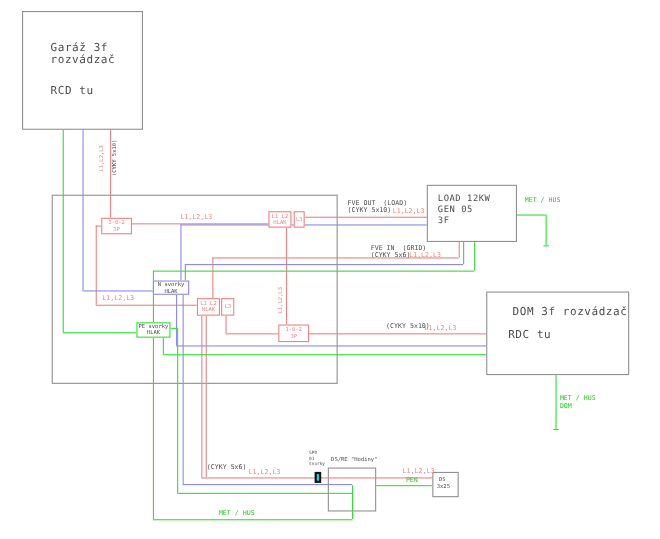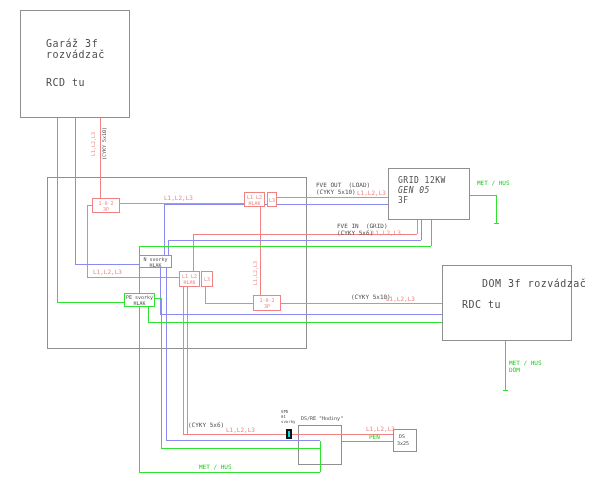--- a/index.html
+++ b/index.html
@@ -83,26 +83,26 @@
   <div class="w wg" style="left:505px;top:341px;width:1px;height:49px;"></div>
   <div class="w wg" style="left:503px;top:390px;width:5px;height:1px;"></div>
   <div class="w wg" style="left:342px;top:441px;width:51px;height:1px;"></div>
 
   <div class="box" style="left:20px;top:10px;width:110px;height:108px;"></div>
   <div class="lbl t7" style="left:46px;top:40px;">Garáž 3f</div>
   <div class="lbl t7" style="left:46px;top:51px;">rozvádzač</div>
   <div class="lbl t7" style="left:46px;top:79px;">RCD tu</div>
 
   <div class="box" style="left:388px;top:168px;width:82px;height:52px;"></div>
-  <div class="lbl t8" style="left:398px;top:176px;">GRID 12KW</div>
-  <div class="lbl t8" style="left:398px;top:186px;font-style:italic;">GEN 05</div>
+  <div class="lbl t8" style="left:398px;top:176px;">LOAD 12KW</div>
+  <div class="lbl t8" style="left:398px;top:186px;">GEN 05</div>
   <div class="lbl t8" style="left:398px;top:196px;text-align:right;">3F</div>
 
   <div class="box" style="left:442px;top:265px;width:130px;height:76px;"></div>
-  <div class="lbl t7" style="left:466px;top:280px;margin-left:16px;">DOM 3f rozvádzač</div>
+  <div class="lbl t7" style="left:466px;top:280px;">DOM 3f rozvádzač</div>
   <div class="lbl t7" style="left:462px;top:301px;text-align:right;">RDC tu</div>
 
   <div class="lbl t5" style="left:301px;top:416px;">DS/RE "Hodiny"</div>
 
   <div class="box" style="left:393px;top:429px;width:24px;height:23px;"></div>
   <div class="lbl t5" style="left:399px;top:434px;">DS</div>
   <div class="lbl t5" style="left:397px;top:441px;">3x25</div>
 
   <div class="comp" style="left:92px;top:198px;width:28px;height:15px;">
     <span>1-0-2</span>

